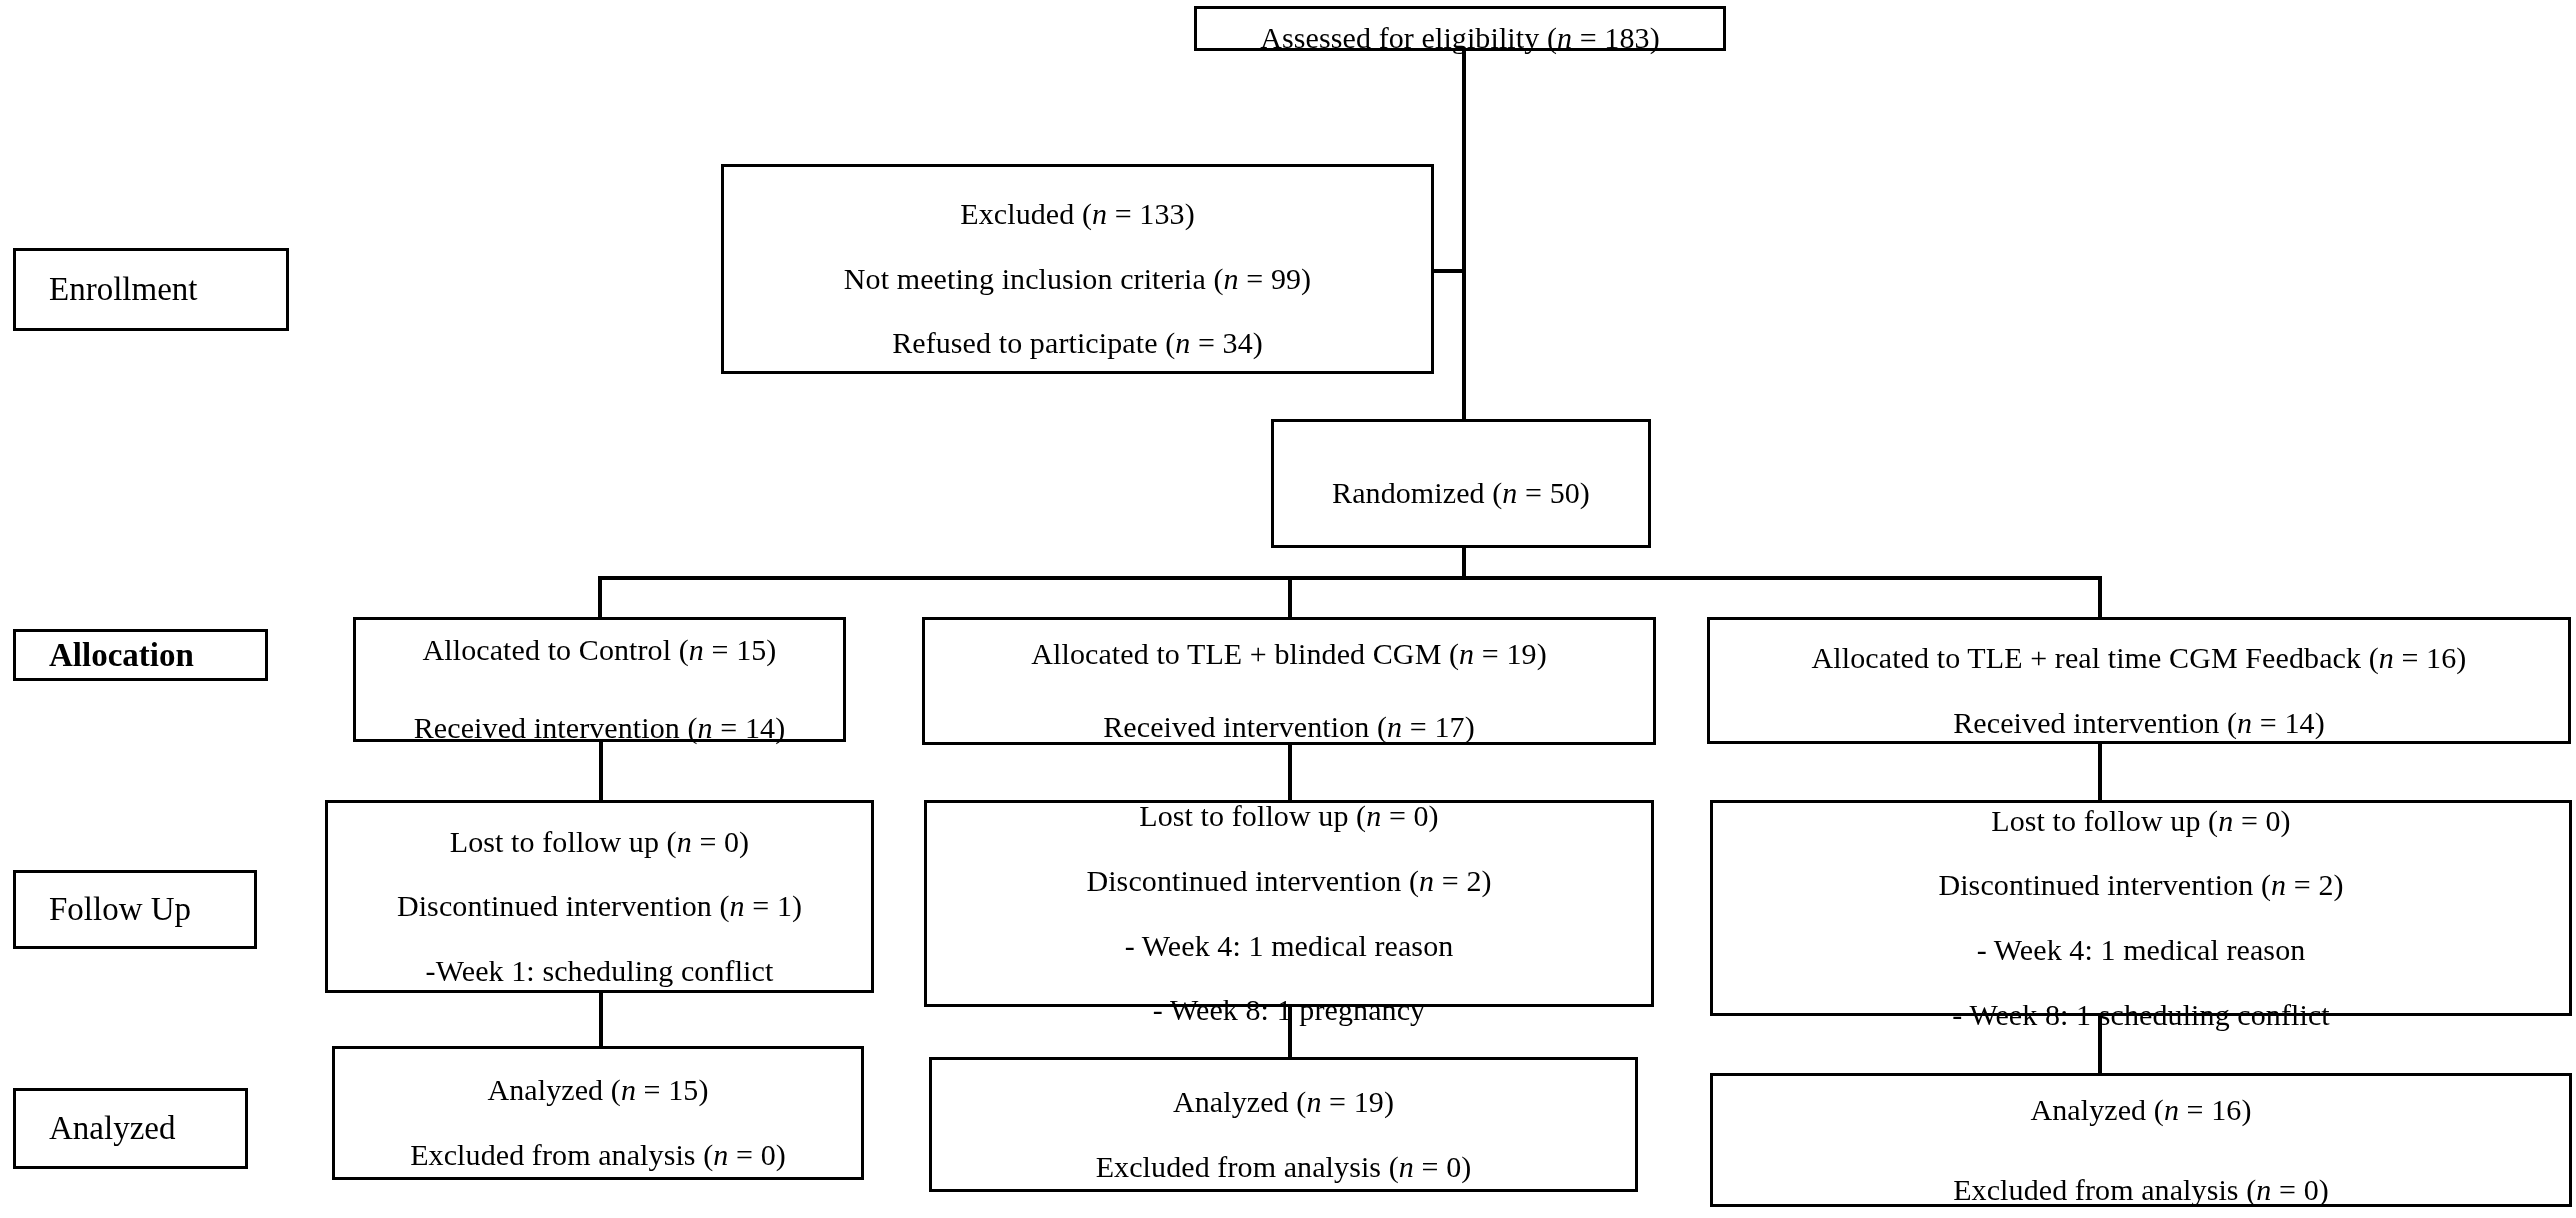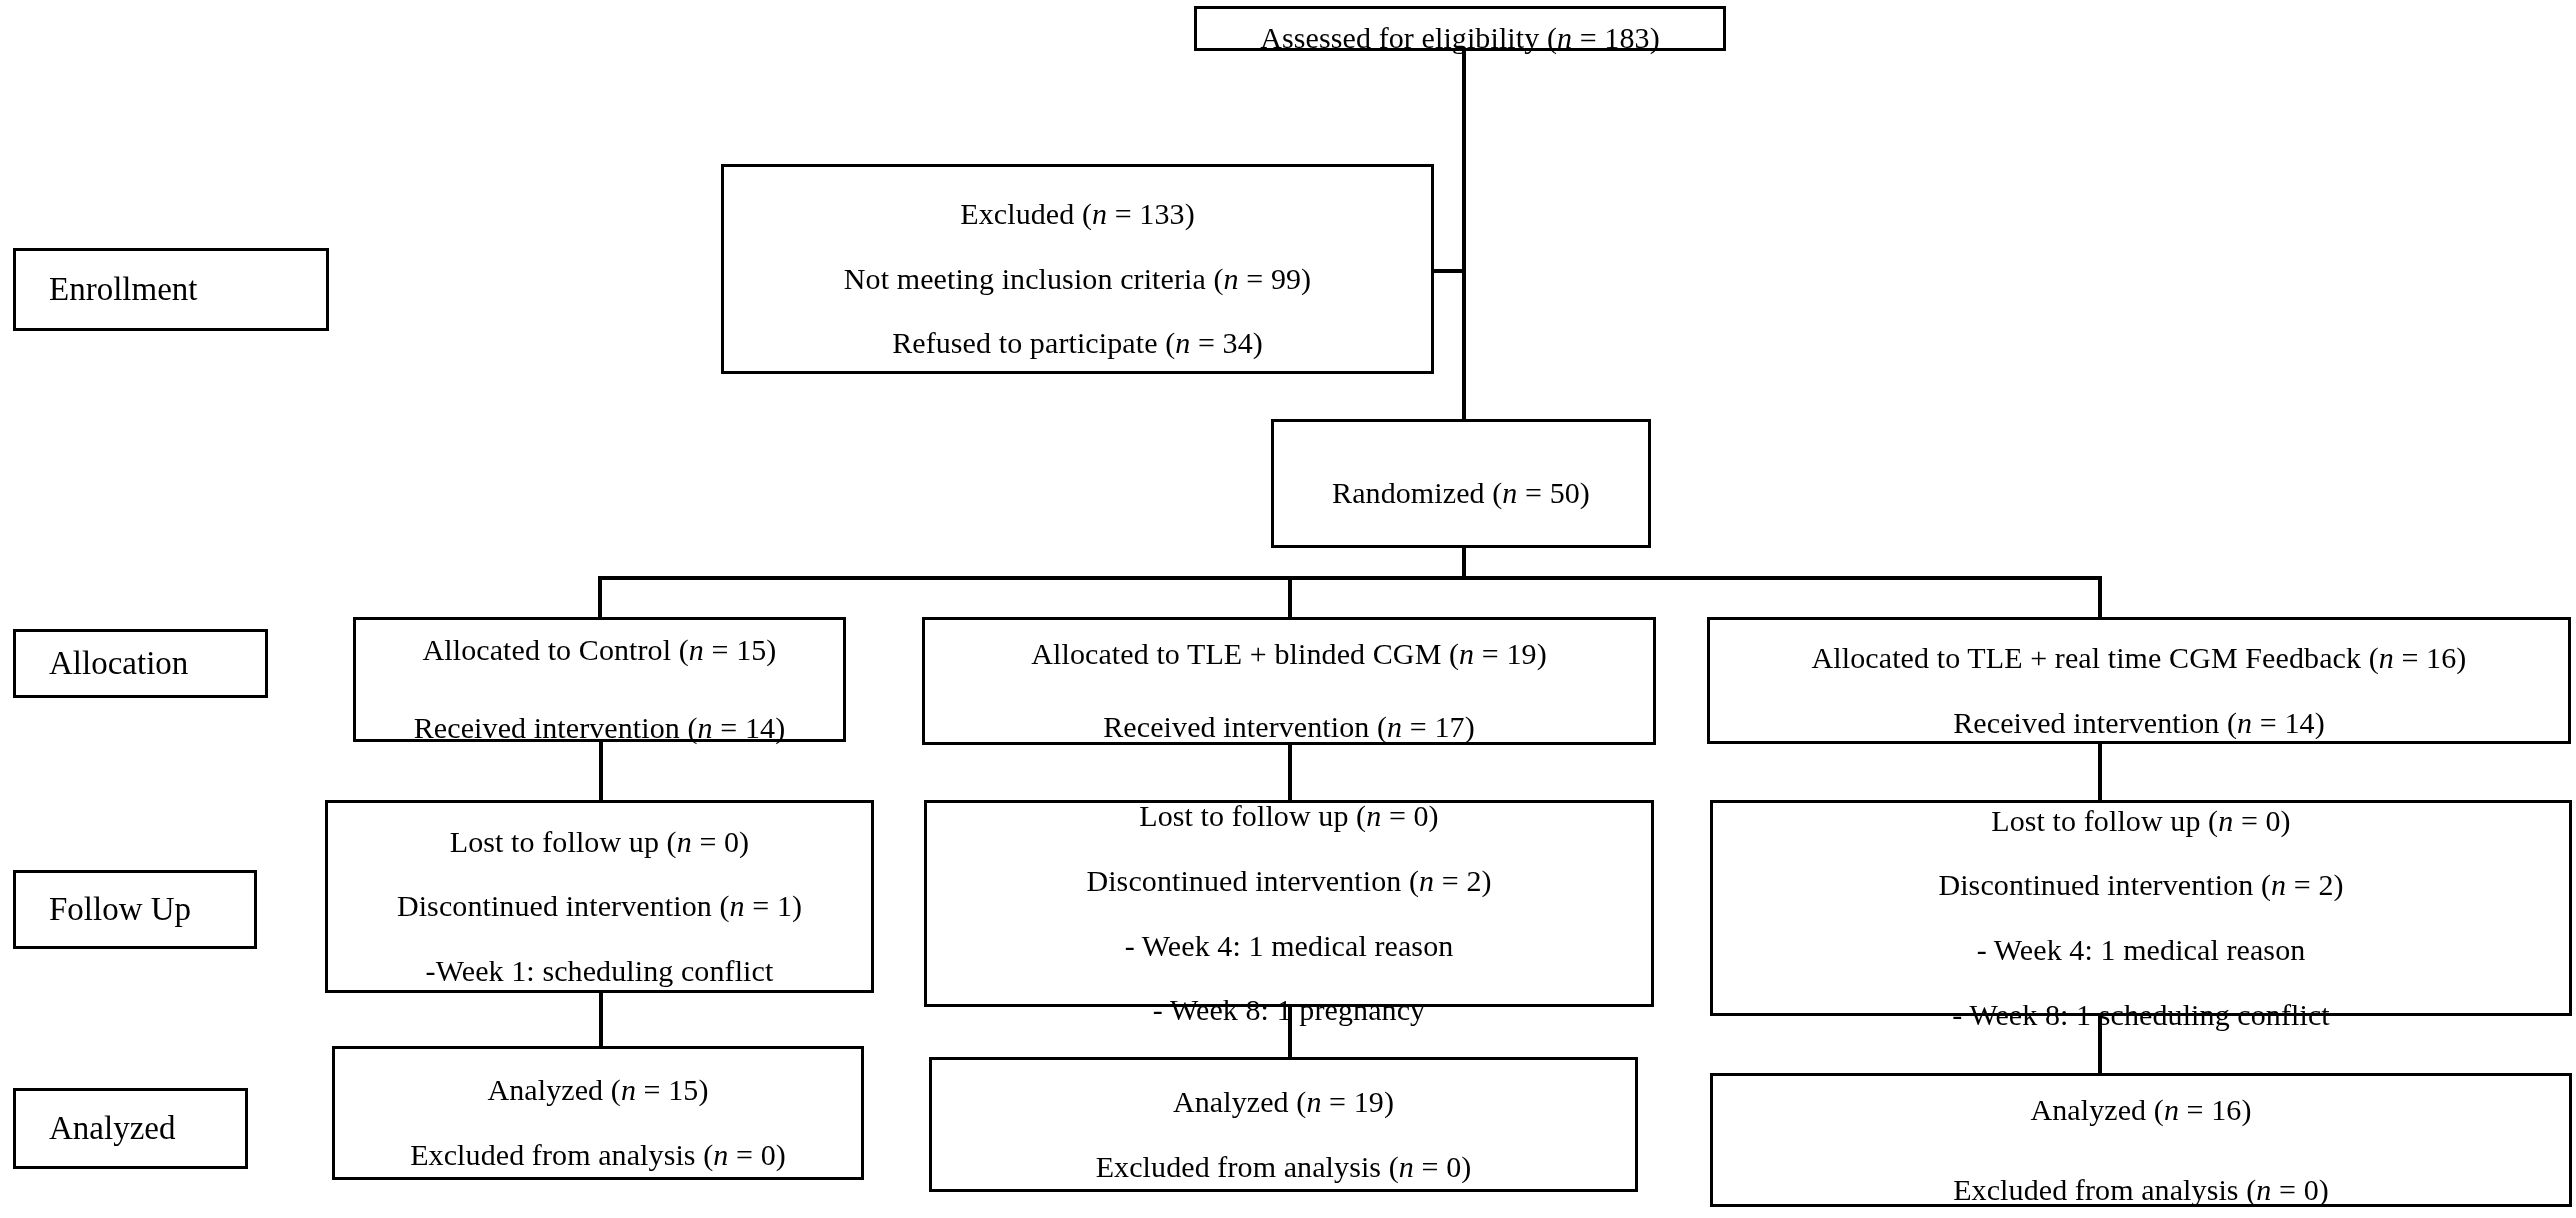--- a/index.html
+++ b/index.html
@@ -83,25 +83,25 @@
   <div class="conn v" style="left:2098px; top:576px; height:43px;"></div>
 
   <div class="conn v" style="left:599px; top:741px; height:60px;"></div>
   <div class="conn v" style="left:1288px; top:739px; height:62px;"></div>
   <div class="conn v" style="left:2098px; top:743px; height:58px;"></div>
 
   <div class="conn v" style="left:599px; top:991px; height:56px;"></div>
   <div class="conn v" style="left:1288px; top:1005px; height:53px;"></div>
   <div class="conn v" style="left:2098px; top:1014px; height:60px;"></div>
 
-  <div class="stage" style="left:13px; top:248px; width:316px; height:83px;">
+  <div class="stage" style="left:13px; top:248px; width:276px; height:83px;">
     <span class="line">Enrollment</span>
   </div>
 
-  <div class="stage" style="left:13px; top:629px; width:255px; height:69px;">
+  <div class="stage" style="left:13px; top:629px; width:255px; height:52px;font-weight:bold;">
     <span class="line">Allocation</span>
   </div>
 
   <div class="stage" style="left:13px; top:870px; width:244px; height:79px;">
     <span class="line">Follow Up</span>
   </div>
 
   <div class="stage" style="left:13px; top:1088px; width:235px; height:81px;">
     <span class="line">Analyzed</span>
   </div>

